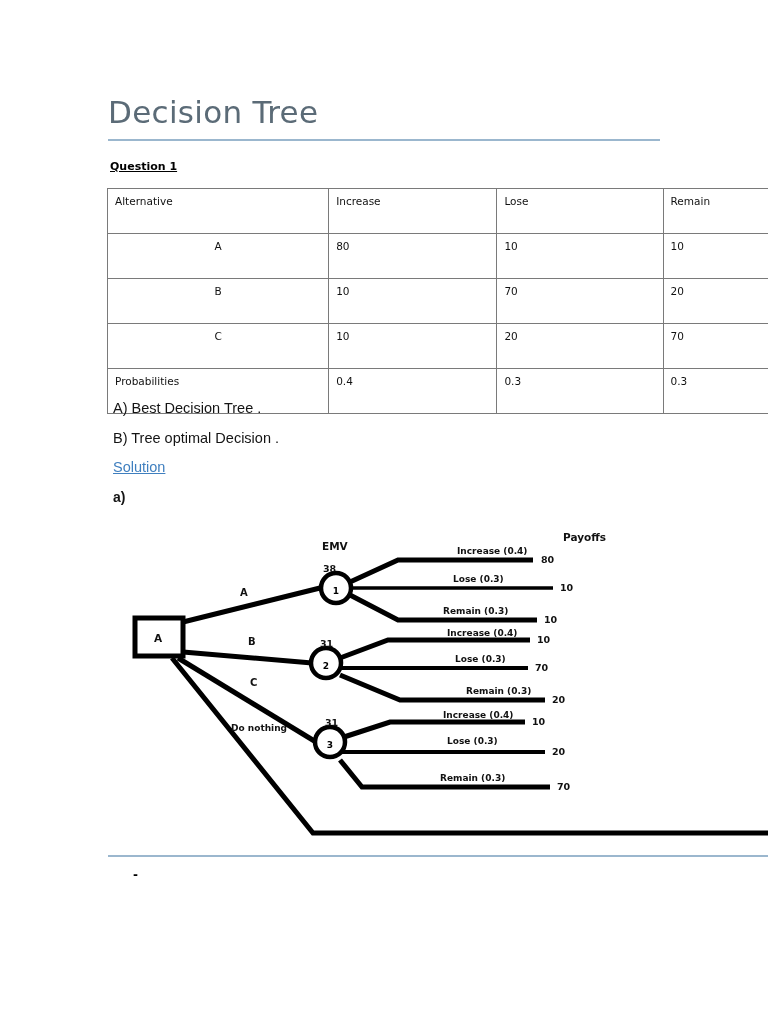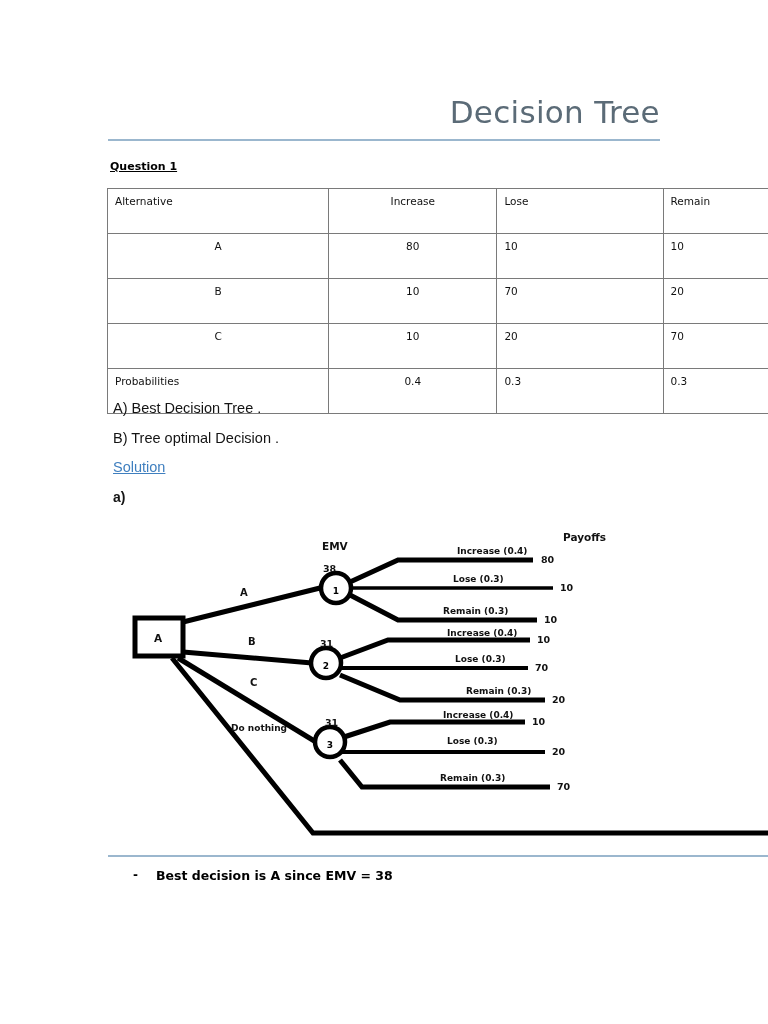--- a/index.html
+++ b/index.html
@@ -24,21 +24,21 @@
     height: 1024px;
     background: #ffffff;
   }
 
   
   .doc-title {
     position: absolute;
     left: 108px;
     top: 92px;
     width: 552px;
-    text-align: right;
+    text-align: left;
     font-family: "DejaVu Sans", sans-serif;
     font-size: 31px;
     font-weight: 400;
     color: #5B6B77;
     letter-spacing: 0.3px;
     line-height: 40px;
   }
   .title-rule {
     position: absolute;
     left: 108px;
@@ -72,21 +72,21 @@
     font-size: 10.5px;
     color: #111;
   }
   .data-table td {
     border: 1px solid #7a7a7a;
     padding: 6px 7px 16px 7px;
     vertical-align: top;
     height: 22px;
   }
   .data-table td.c0 { width: 186px; }
-  .data-table td.c1 { width: 138px; text-align: center; }
+  .data-table td.c1 { width: 138px; }
   .data-table td.c2 { width: 136px; }
   .data-table td.c3 { width: 149px; }
   .data-table td.center { text-align: center; padding-left: 0; padding-right: 0; }
 
   
   .q-line {
     position: absolute;
     left: 113px;
     font-size: 14.5px;
     font-family: "Liberation Sans", sans-serif;
@@ -283,15 +283,14 @@
     <div class="fig-label" style="left:447px; top:226px;">Lose (0.3)</div>
     <div class="fig-label" style="left:440px; top:263px;">Remain (0.3)</div>
 
     <div class="fig-num" style="left:532px; top:206px;">10</div>
     <div class="fig-num" style="left:552px; top:236px;">20</div>
     <div class="fig-num" style="left:557px; top:271px;">70</div>
   </div>
 
   <div class="bottom-rule"></div>
   <div class="conclusion-dash">-</div>
-  <div class="conclusion-text">Best decision is A since EMV = 38</div>
 
 </div>
 
 </body></html>

